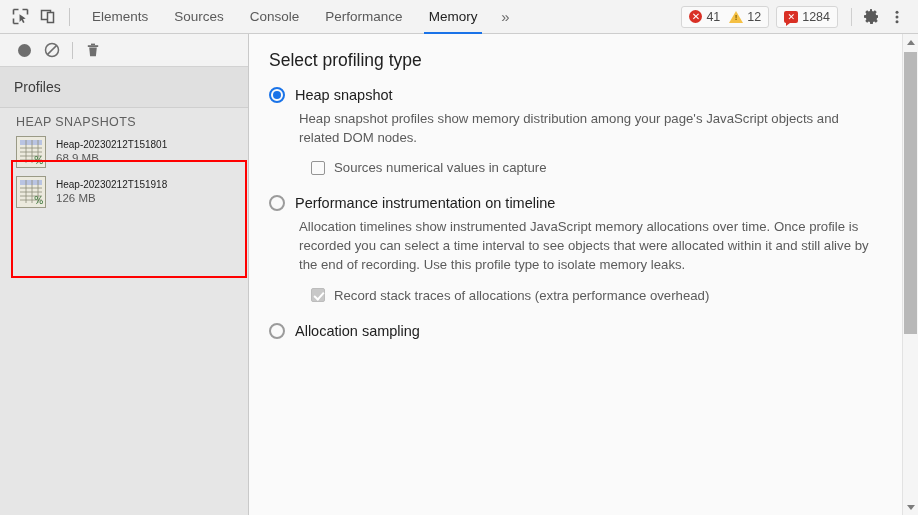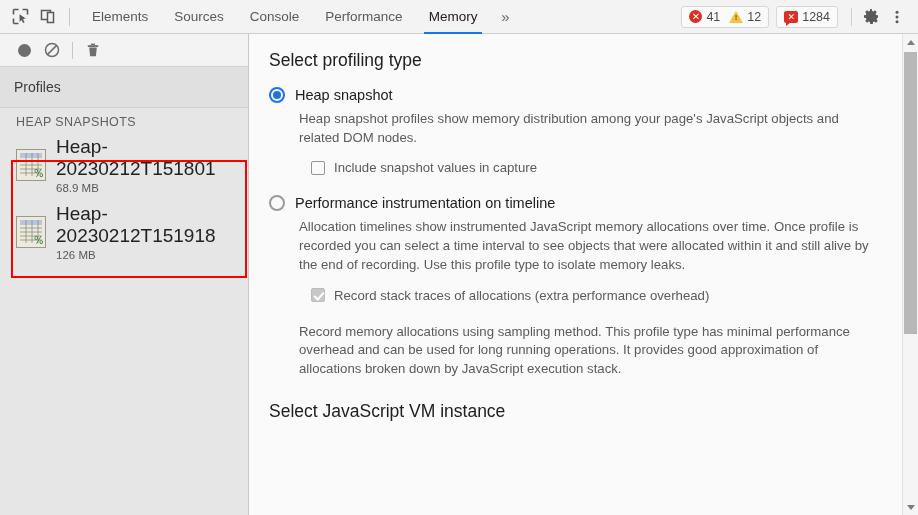--- a/index.html
+++ b/index.html
@@ -139,21 +139,21 @@
     display: flex; align-items: center;
     padding: 4px 0 4px 16px; cursor: pointer;
   }
   .snap-icon {
     width: 30px; height: 32px; min-width: 30px;
     margin-right: 10px; position: relative;
     background: #ecebdd; border: 1px solid #9a9a86;
     display: block;
   }
   .snap-meta { display: flex; flex-direction: column; line-height: 1.15; }
-  .snap-title { font-size: 19px; color: #222; }
+  .snap-title { font-size: 10px; color: #222; }
   .snap-size { font-size: 11.5px; color: #585858; margin-top: 2px; }
 
   .redbox {
     position: absolute;
     left: 11px; top: 126px; width: 236px; height: 118px;
     border: 2px solid #ff0000; pointer-events: none;
   }
 
   
   .main {
@@ -410,41 +410,43 @@
         <h2 class="section">Select profiling type</h2>
 
         <div class="opt">
           <div class="opt-head">
             <span class="radio checked"></span>
             <span class="opt-label">Heap snapshot</span>
           </div>
           <div class="opt-desc">Heap snapshot profiles show memory distribution among your page's JavaScript objects and related DOM nodes.</div>
           <div class="sub-check">
             <span class="cbox"></span>
-            <span class="sub-label">Include snapshot values in capture</span>
+            <span class="sub-label">Sources numerical values in capture</span>
           </div>
         </div>
 
         <div class="opt" style="margin-top:20px;">
           <div class="opt-head">
             <span class="radio"></span>
             <span class="opt-label">Performance instrumentation on timeline</span>
           </div>
           <div class="opt-desc">Allocation timelines show instrumented JavaScript memory allocations over time. Once profile is recorded you can select a time interval to see objects that were allocated within it and still alive by the end of recording. Use this profile type to isolate memory leaks.</div>
           <div class="sub-check">
             <span class="cbox checked-disabled"></span>
             <span class="sub-label">Record stack traces of allocations (extra performance overhead)</span>
           </div>
         </div>
 
         <div class="opt" style="margin-top:20px;">
-          <div class="opt-desc">Record memory allocations using sampling method. This profile type has minimal performance overhead and can be used for long running operations. It provides good approximation of allocations broken down by JavaScript execution stack.</div>
-        </div>
-
-        <h2 class="vm-heading">Select JavaScript VM instance</h2>
+          <div class="opt-head">
+            <span class="radio"></span>
+            <span class="opt-label">Allocation sampling</span>
+          </div>
+        </div>
+
       </div>
 
       <div class="scrollbar">
         <div class="sb-arrow">
           <span class="tri-up"></span>
         </div>
         <div class="sb-track">
           <div class="sb-thumb"></div>
         </div>
         <div class="sb-arrow">

